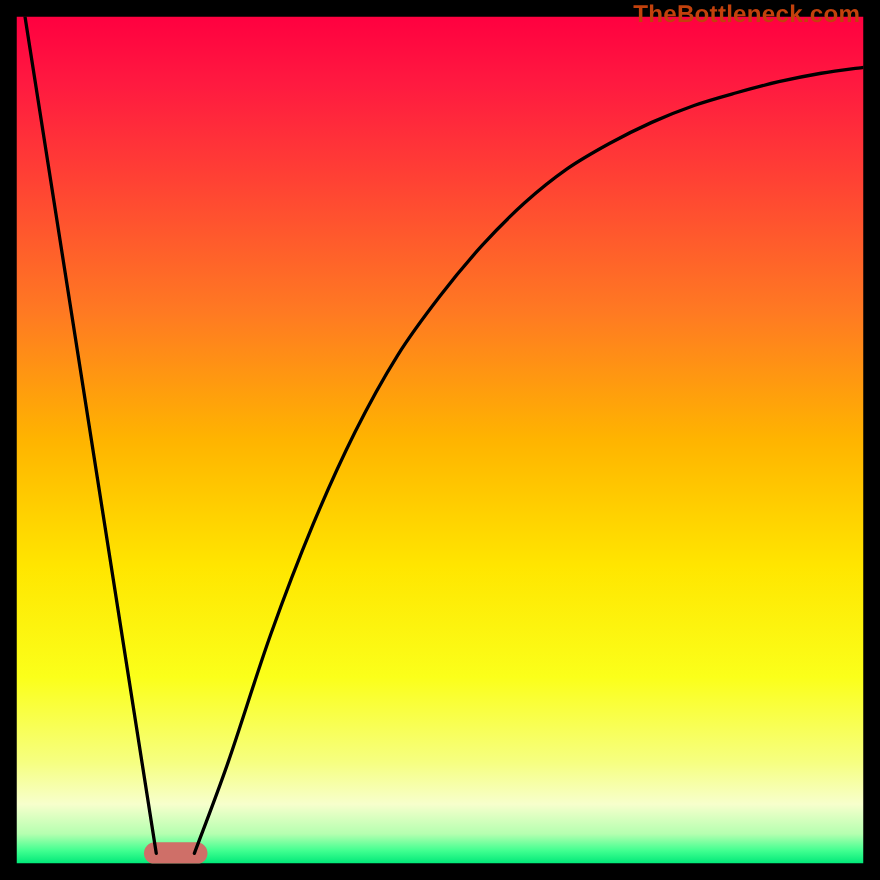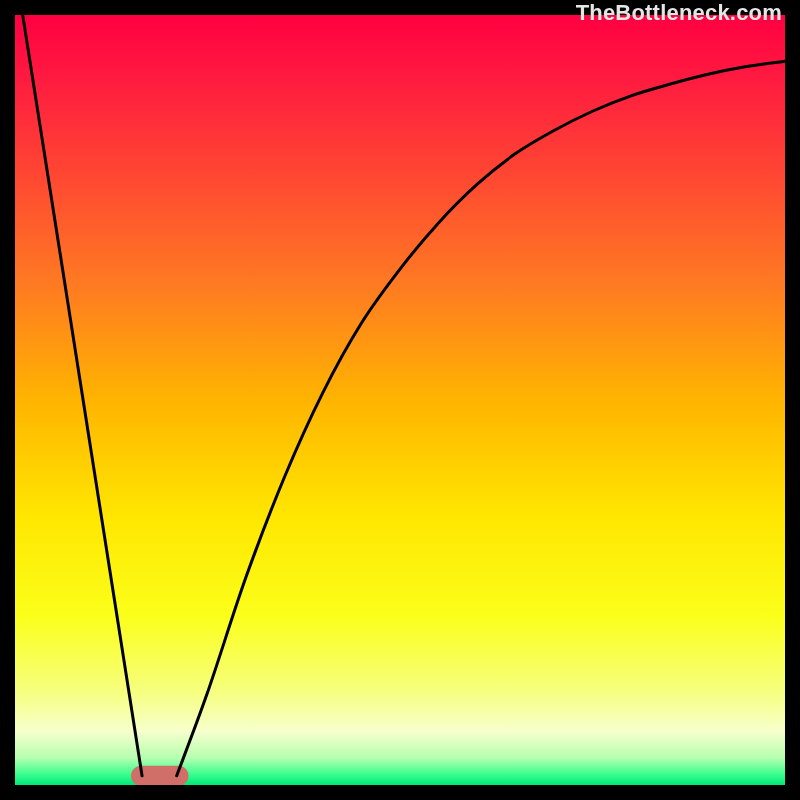--- a/index.html
+++ b/index.html
@@ -17,21 +17,21 @@
     width: 770px;
     height: 770px;
   }
   .watermark {
     position: absolute;
     top: 0px;
     right: 18px;
     font-family: Arial, Helvetica, sans-serif;
     font-size: 22px;
     font-weight: 600;
-    color: #e5e5e5;
+    color: #c2410c;
     letter-spacing: 0.2px;
     z-index: 10;
   }
   svg {
     display: block;
   }
 </style>
 </head>
 <body>
 

